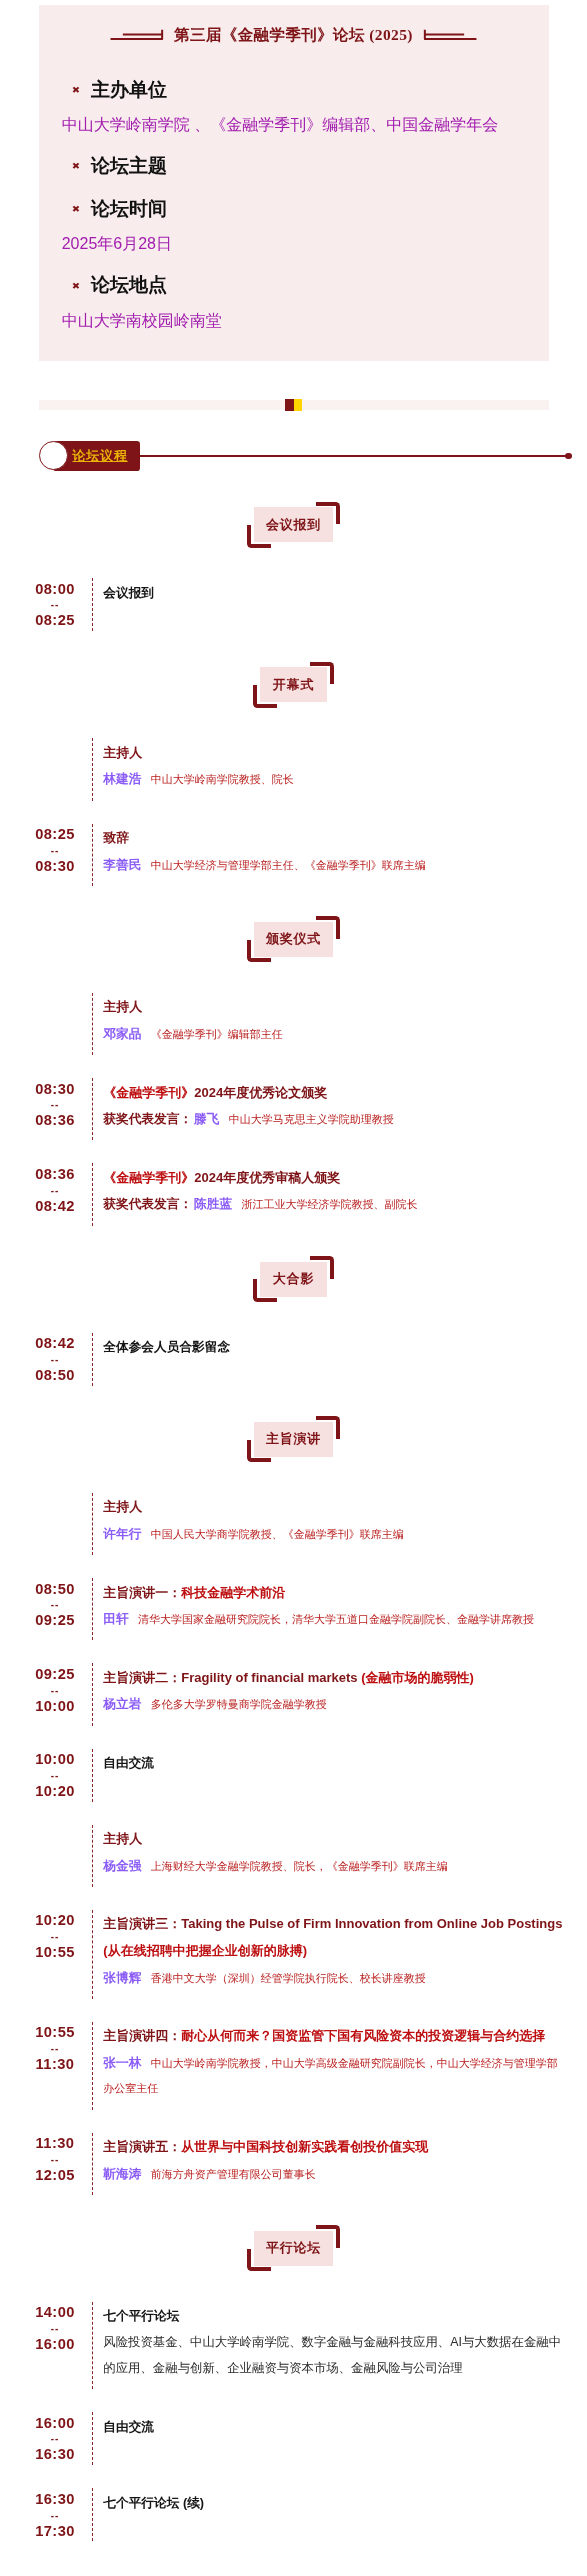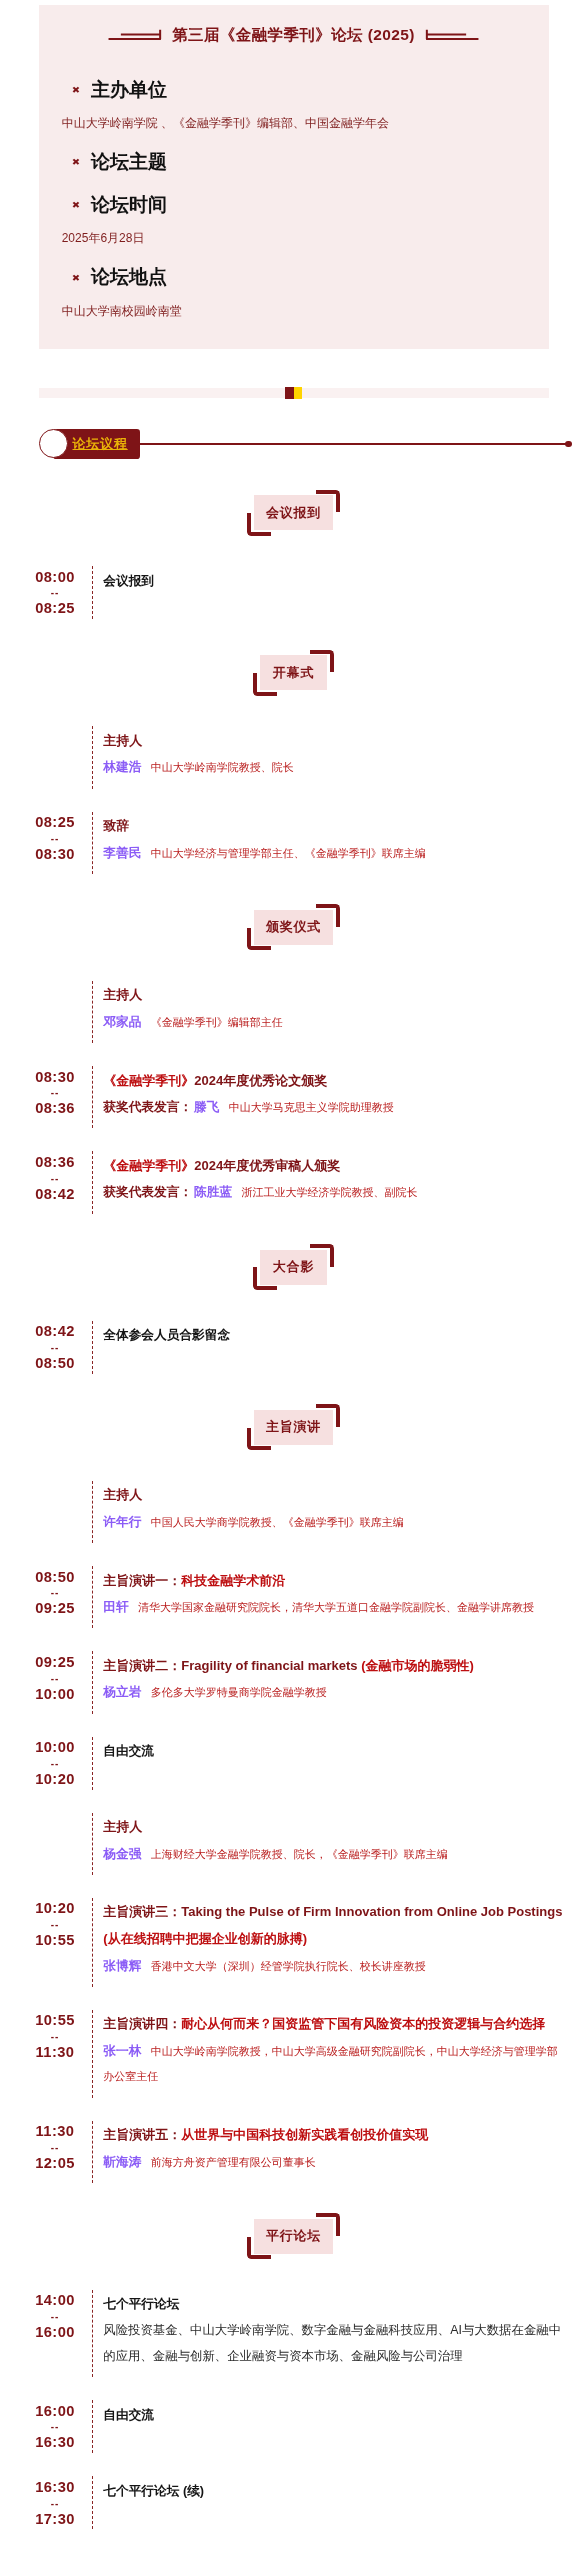--- a/index.html
+++ b/index.html
@@ -16,27 +16,27 @@
   body{
     width:587px;margin:0 auto;background:#fff;
     font-family:"Liberation Sans","DejaVu Sans",sans-serif;
     color:var(--ink);
   }
   
   .hero{
     width:510px;margin:4.6px auto 0;background:var(--pink);
     padding:20px 11.6px 29px 11.6px;
   }
-  .h-title-row{display:flex;align-items:center;justify-content:center;gap:7.7px;margin-bottom:31px;}
+  .h-title-row{display:flex;align-items:center;justify-content:center;gap:7.7px;margin-bottom:31px;font-family:Liberation Serif, serif;}
   .h-title{font-size:15.5px;font-weight:bold;color:var(--maroon);letter-spacing:0.4px;}
   .flourish{flex:none;}
   .h-label-row{display:flex;align-items:center;gap:10.8px;padding-left:21.6px;margin-top:17px;}
   .marker{color:var(--maroon);font-size:10px;font-weight:bold;transform:scaleY(.9);}
   .h-label{font-size:19px;font-weight:bold;color:#111;}
-  .h-value{font-size:12px;color:#7f1d1d;padding-left:11.6px;margin-top:12.4px;}
+  .h-value{font-size:16px;color:#a21caf;padding-left:11.6px;margin-top:12.4px;}
   
   .divider{
     width:510px;height:10px;margin:39px auto 0;background:var(--divpink);
     position:relative;
   }
   .divider .sq{position:absolute;top:-0.8px;width:8.5px;height:11.6px;}
   .divider .sq.red{background:var(--maroon);left:calc(50% - 8.5px);}
   .divider .sq.gold{background:var(--yellow);left:50%;}
   
   .agenda-head{display:flex;align-items:center;margin:31px 17px 0 39px;}

